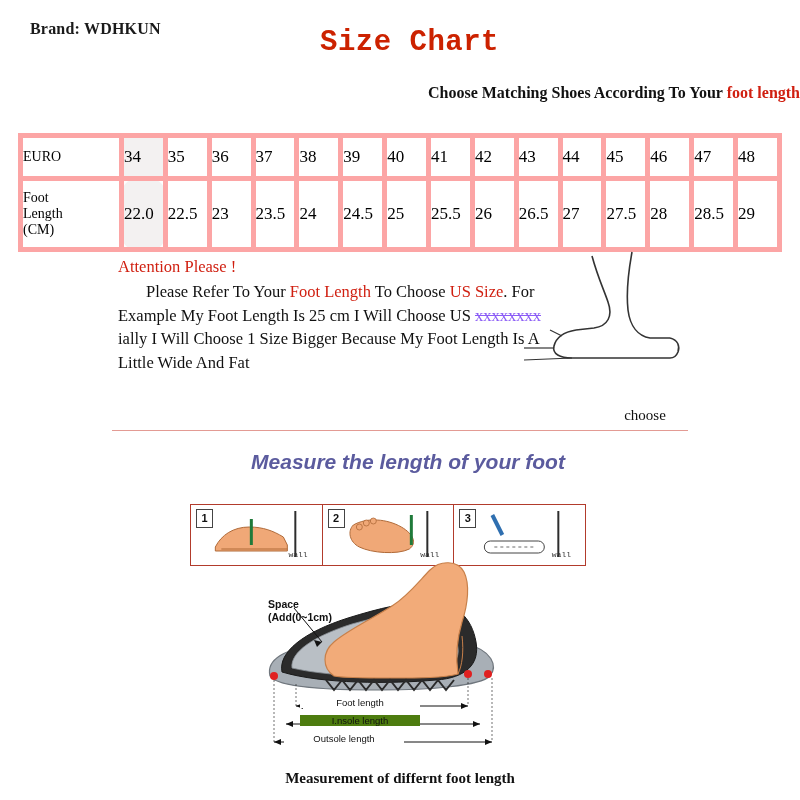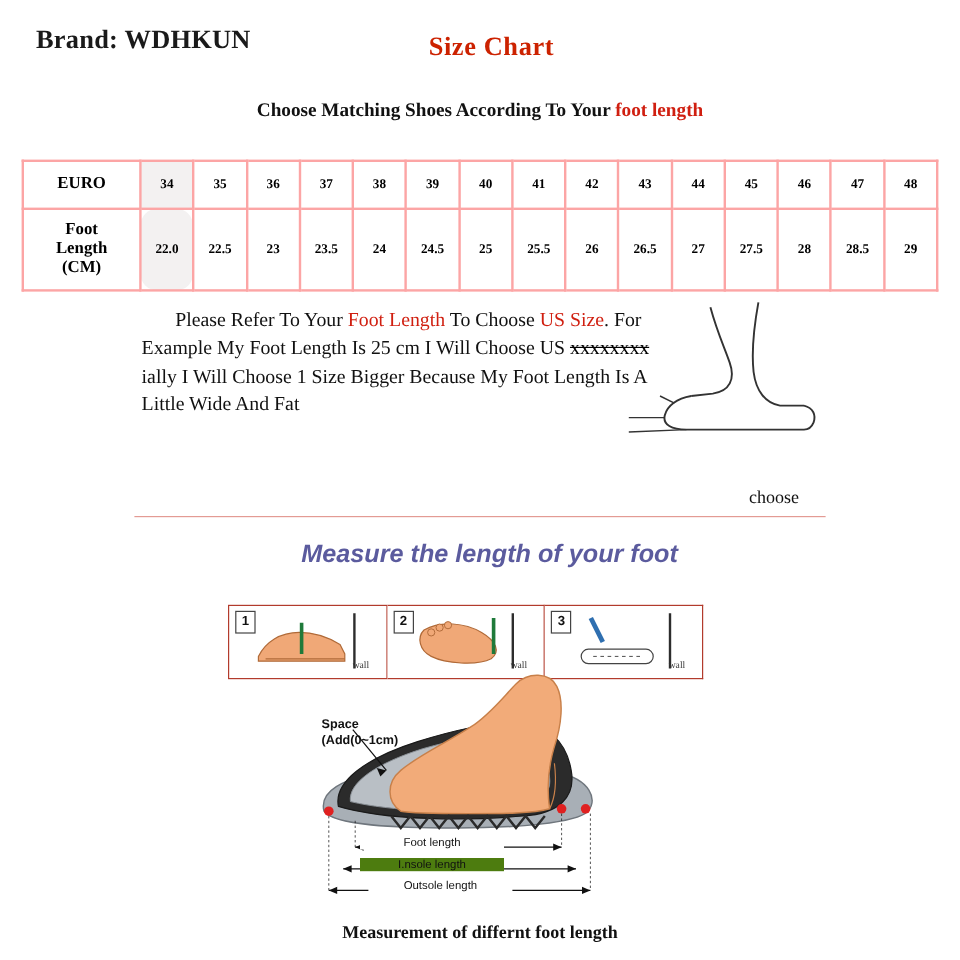--- a/index.html
+++ b/index.html
@@ -15,87 +15,86 @@
     color: #000;
     overflow: hidden;
   }
 
   .brand {
     position: absolute;
     left: 30px;
     top: 20px;
     font-family: "Liberation Serif", serif;
     font-weight: bold;
-    font-size: 22px;
+    font-size: 16px;
     color: #1a1a1a;
     letter-spacing: 0.2px;
   }
 
   .title {
     position: absolute;
     left: 0;
     right: 0;
     top: 26px;
     text-align: center;
-    font-family: Liberation Serif, serif;
-    font-weight: bold;
-    font-size: 22px;
+    font-family: Liberation Mono, monospace;
+    font-weight: bold;
+    font-size: 29px;
     color: #cc2200;
     letter-spacing: 0.5px;
     margin-left: 19px;
   }
 
   .subtitle {
     position: absolute;
     left: 0;
     right: 0;
     top: 84px;
-    text-align: center;
+    text-align: right;
     font-family: "Liberation Serif", serif;
     font-weight: bold;
     font-size: 16px;
     color: #111;
   }
   .subtitle .hl {
     color: #d01f10;
   }
 
   
   .size-table {
     position: absolute;
     left: 18px;
     top: 133px;
     width: 764px;
     border-collapse: collapse;
     table-layout: fixed;
   }
   .size-table td {
-    border: 2px solid #fca5a5;
-    text-align: center;
+    border: 5px solid #fca5a5;
     vertical-align: middle;
     font-family: "Liberation Serif", serif;
-    font-weight: bold;
+    font-weight: normal;
     font-size: 15px;
     color: #000;
     padding: 0;
   }
   .size-table tr.row-euro td {
     height: 38px;
   }
   .size-table tr.row-len td {
     height: 66px;
     border-radius: 14px;
   }
   .size-table td.label {
     width: 96px;
     font-size: 14px;
     line-height: 1.15;
   }
   .size-table td.val {
-    font-size: 11px;
+    font-size: 17px;
   }
   .size-table td.highlight {
     background: #f3f1f1;
   }
 
   
   .attention {
     position: absolute;
     left: 118px;
     top: 255px;
@@ -110,21 +109,21 @@
     margin-bottom: 2px;
   }
   .attention p {
     margin: 0;
     text-indent: 28px;
   }
   .attention .red {
     color: #d01f10;
   }
   .attention .strike {
-    color: #000000;
+    color: #8b5cf6;
     text-decoration: line-through;
   }
 
   .choose-note {
     position: absolute;
     left: 560px;
     top: 404px;
     width: 170px;
     text-align: center;
     font-family: "Liberation Serif", serif;
@@ -187,21 +186,21 @@
     font-weight: bold;
     line-height: 17px;
     text-align: center;
     color: #111;
     background: #fff;
   }
   .step .wall-label {
     position: absolute;
     right: 14px;
     bottom: 6px;
-    font-family: Liberation Serif, serif;
+    font-family: Liberation Mono, monospace;
     font-size: 8px;
     color: #333;
   }
   .space-label {
     position: absolute;
     left: 268px;
     top: 598px;
     font-family: "Liberation Sans", sans-serif;
     font-size: 10.5px;
     font-weight: bold;
@@ -279,20 +278,21 @@
     <td class="val">27</td>
     <td class="val">27.5</td>
     <td class="val">28</td>
     <td class="val">28.5</td>
     <td class="val">29</td>
   </tr>
 </tbody>
   </table>
 
 <div class="attention">
+  <div class="att-head">Attention Please !</div>
   <p>
     <span>Please Refer To Your </span><span class="red">Foot Length</span><span> To Choose</span>
     <span class="red">US Size</span><span>. For Example My Foot Length Is 25 cm I</span>
     <span>Will Choose US </span><span class="strike">xxxxxxxx</span><span> ially I Will Choose 1 Size</span>
     <span>Bigger Because My Foot Length Is A Little Wide</span>
     <span>And Fat</span>
   </p>
 </div>
 
 <svg style="position:absolute; left:520px; top:248px;" width="200" height="140" viewBox="0 0 200 140">
@@ -384,15 +384,15 @@
   <line x1="238" y1="122" x2="238" y2="150" stroke="#111" stroke-width="0.6" stroke-dasharray="2 2"></line>
 </svg>
 
 <div class="space-label">
   <div>Space</div>
   <div>(Add(0~1cm)</div>
 </div>
 
 <div class="dim-label" style="left:300px; top:697px; width:120px; background:#fff;">Foot length</div>
 <div class="dim-label" style="left:300px; top:715px; width:120px; background:#4d7c0f;">I.nsole length</div>
-<div class="dim-label" style="left:307px; top:733px; width:120px; background:#fff;">Outsole length</div>
+<div class="dim-label" style="left:284px; top:733px; width:120px; background:#fff;">Outsole length</div>
 
 <div class="footer-caption">Measurement of differnt foot length</div>
 
 </body></html>

